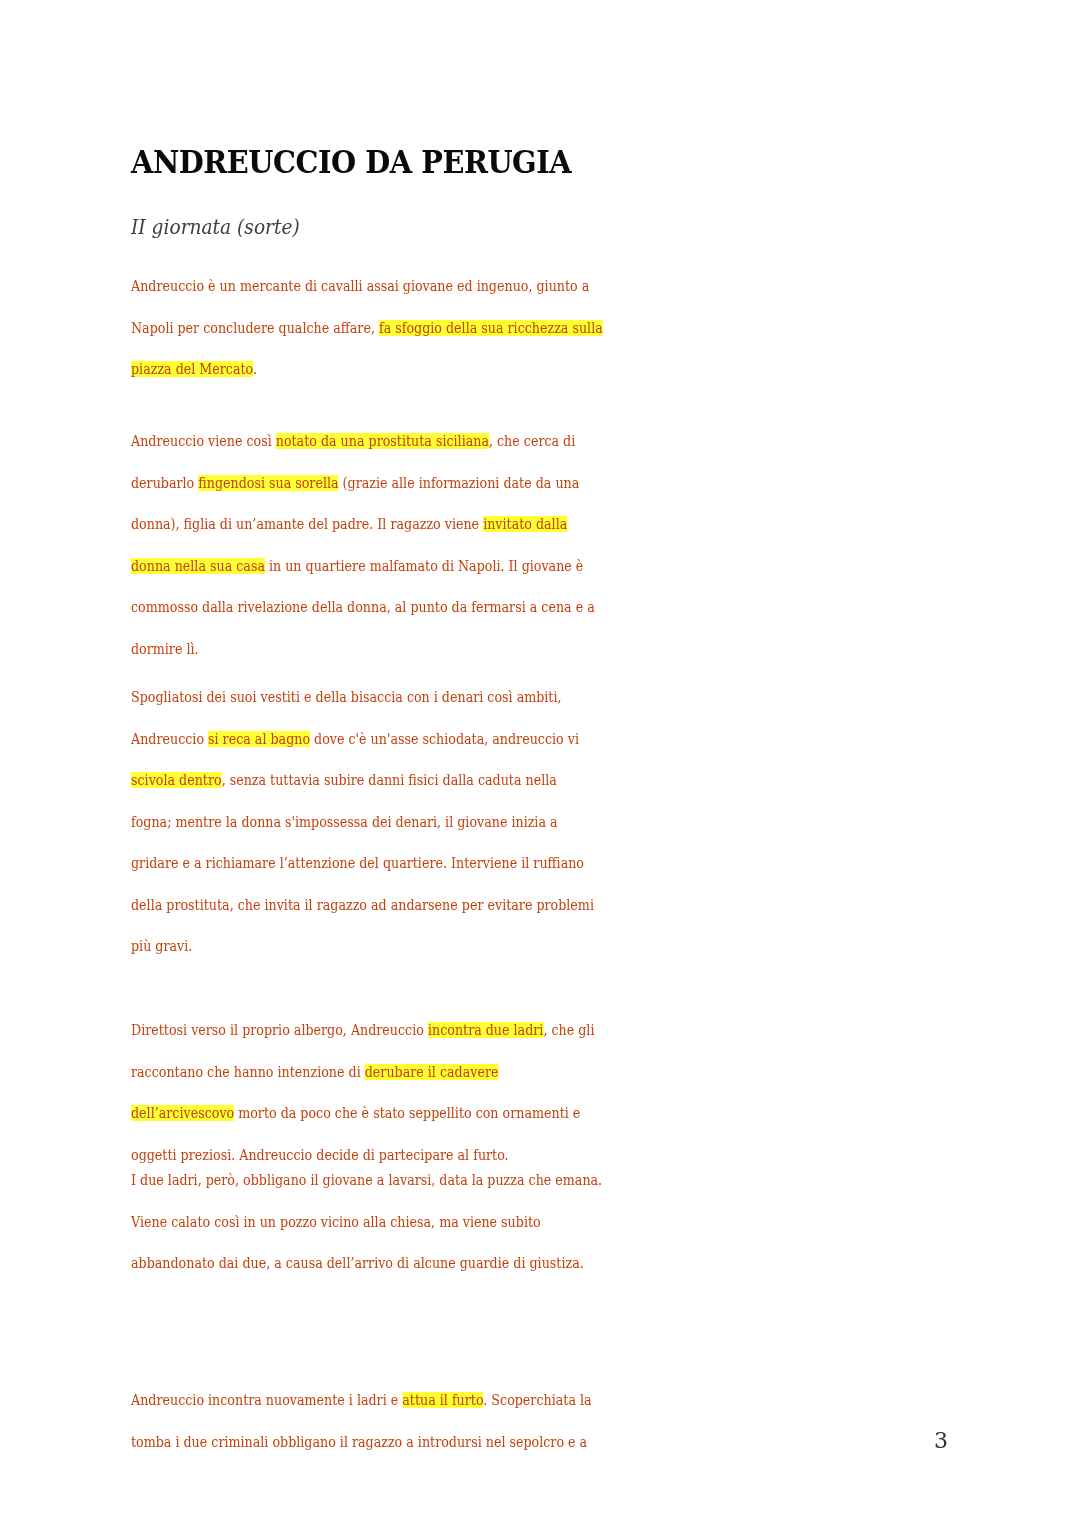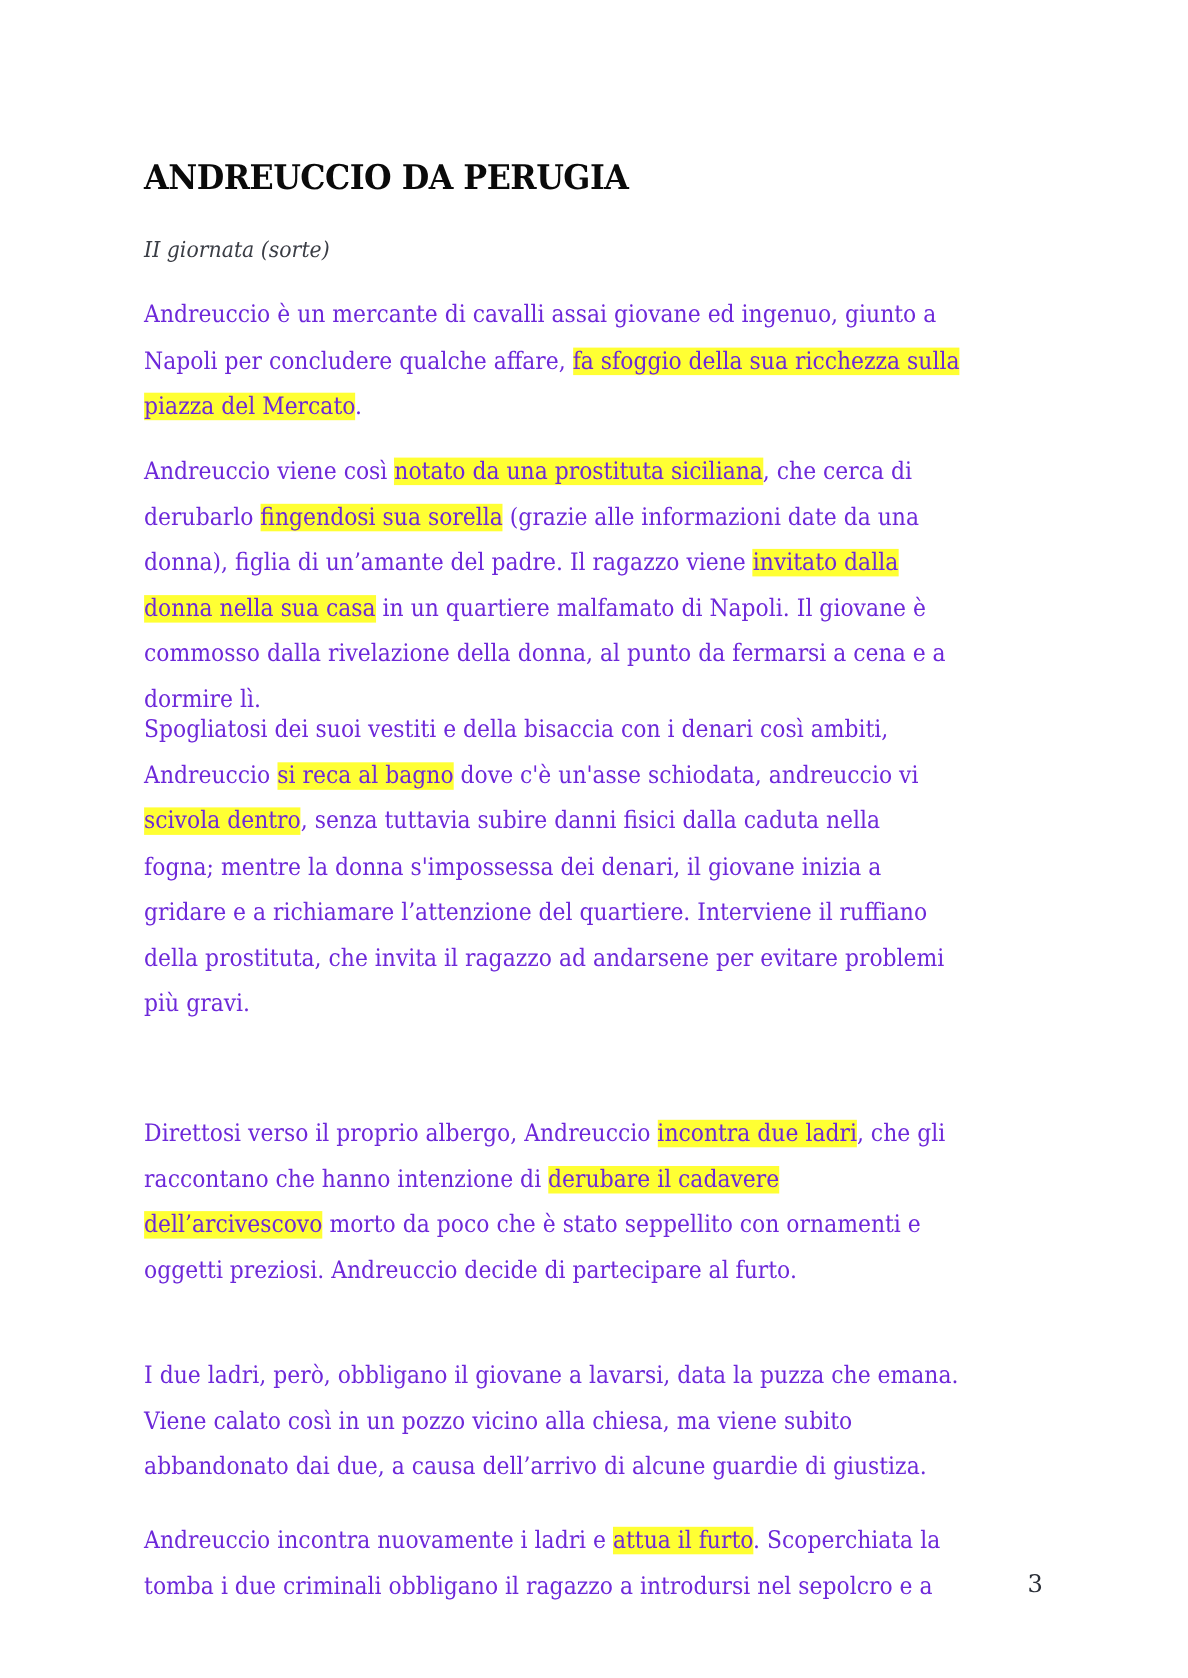--- a/index.html
+++ b/index.html
@@ -44,23 +44,23 @@
       font-size: 20px;
       color: #3a3d45;
       transform: scaleX(0.93);
       transform-origin: left top;
       white-space: nowrap;
     }
     .para {
       position: absolute;
       left: 0;
       margin: 0;
-      font-size: 22px;
+      font-size: 14px;
       line-height: 41.5px;
-      color: #6d28d9;
+      color: #c2410c;
     }
     .line {
       display: block;
       white-space: nowrap;
       transform: scaleX(0.905);
       transform-origin: left center;
     }
     .hl {
       background: #ffff33;
     }
@@ -77,44 +77,44 @@
 
 <div class="page">
   <h1 class="title">ANDREUCCIO DA PERUGIA</h1>
   <p class="subtitle">II giornata (sorte)</p>
 
   <div class="para" style="top:266px">
       <span class="line"><span>Andreuccio è un mercante di cavalli assai giovane ed ingenuo, giunto a</span></span>
       <span class="line"><span>Napoli per concludere qualche affare, </span><span class="hl" style="background: rgb(255, 255, 51);">fa sfoggio della sua ricchezza sulla</span></span>
       <span class="line"><span class="hl" style="background: rgb(255, 255, 51);">piazza del Mercato</span><span>.</span></span>
     </div>
-  <div class="para" style="top:408px">
+  <div class="para" style="top:421px">
       <span class="line"><span>Andreuccio viene così </span><span class="hl" style="background: rgb(255, 255, 51);">notato da una prostituta siciliana</span><span>, che cerca di</span></span>
       <span class="line"><span>derubarlo </span><span class="hl" style="background: rgb(255, 255, 51);">fingendosi sua sorella</span><span> (grazie alle informazioni date da una</span></span>
       <span class="line"><span>donna), figlia di un’amante del padre. Il ragazzo viene </span><span class="hl" style="background: rgb(255, 255, 51);">invitato dalla</span></span>
       <span class="line"><span class="hl" style="background: rgb(255, 255, 51);">donna nella sua casa</span><span> in un quartiere malfamato di Napoli. Il giovane è</span></span>
       <span class="line"><span>commosso dalla rivelazione della donna, al punto da fermarsi a cena e a</span></span>
       <span class="line"><span>dormire lì.</span></span>
     </div>
-  <div class="para" style="top:643px">
+  <div class="para" style="top:677px">
       <span class="line"><span>Spogliatosi dei suoi vestiti e della bisaccia con i denari così ambiti,</span></span>
       <span class="line"><span>Andreuccio </span><span class="hl" style="background: rgb(255, 255, 51);">si reca al bagno</span><span> dove c'è un'asse schiodata, andreuccio vi</span></span>
       <span class="line"><span class="hl" style="background: rgb(255, 255, 51);">scivola dentro</span><span>, senza tuttavia subire danni fisici dalla caduta nella</span></span>
       <span class="line"><span>fogna; mentre la donna s'impossessa dei denari, il giovane inizia a</span></span>
       <span class="line"><span>gridare e a richiamare l’attenzione del quartiere. Interviene il ruffiano</span></span>
       <span class="line"><span>della prostituta, che invita il ragazzo ad andarsene per evitare problemi</span></span>
       <span class="line"><span>più gravi.</span></span>
     </div>
   <div class="para" style="top:1010px">
       <span class="line"><span>Direttosi verso il proprio albergo, Andreuccio </span><span class="hl" style="background: rgb(255, 255, 51);">incontra due ladri</span><span>, che gli</span></span>
       <span class="line"><span>raccontano che hanno intenzione di </span><span class="hl" style="background: rgb(255, 255, 51);">derubare il cadavere</span></span>
       <span class="line"><span class="hl" style="background: rgb(255, 255, 51);">dell’arcivescovo</span><span> morto da poco che è stato seppellito con ornamenti e</span></span>
       <span class="line"><span>oggetti preziosi. Andreuccio decide di partecipare al furto.</span></span>
     </div>
-  <div class="para" style="top:1230px">
+  <div class="para" style="top:1160px">
       <span class="line"><span>I due ladri, però, obbligano il giovane a lavarsi, data la puzza che emana.</span></span>
       <span class="line"><span>Viene calato così in un pozzo vicino alla chiesa, ma viene subito</span></span>
       <span class="line"><span>abbandonato dai due, a causa dell’arrivo di alcune guardie di giustiza.</span></span>
     </div>
   <div class="para" style="top:1380px">
       <span class="line"><span>Andreuccio incontra nuovamente i ladri e </span><span class="hl" style="background: rgb(255, 255, 51);">attua il furto</span><span>. Scoperchiata la</span></span>
       <span class="line"><span>tomba i due criminali obbligano il ragazzo a introdursi nel sepolcro e a</span></span>
     </div>
 </div>
 

